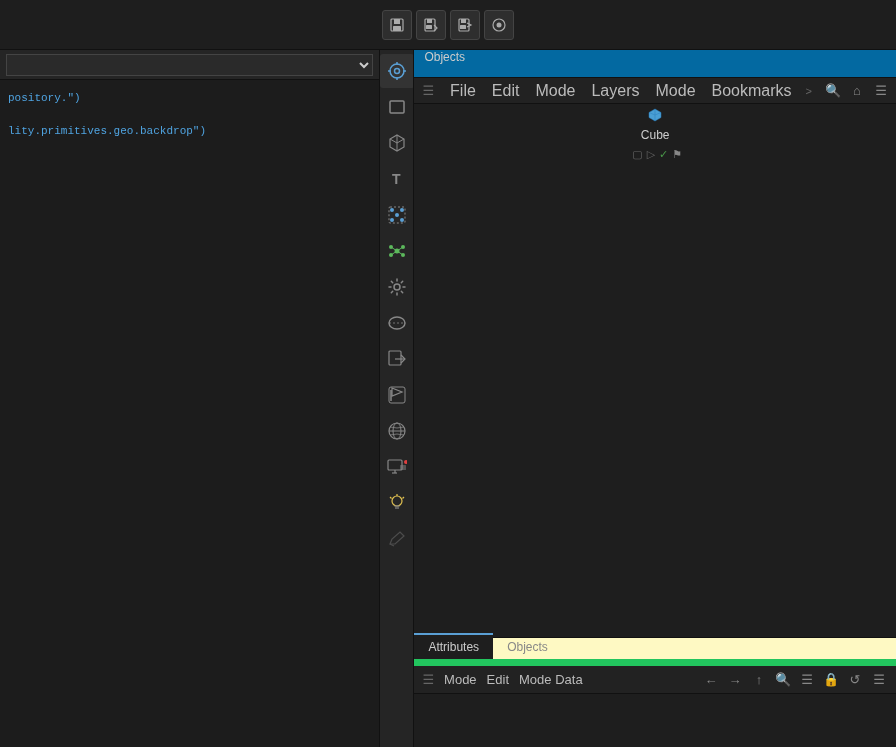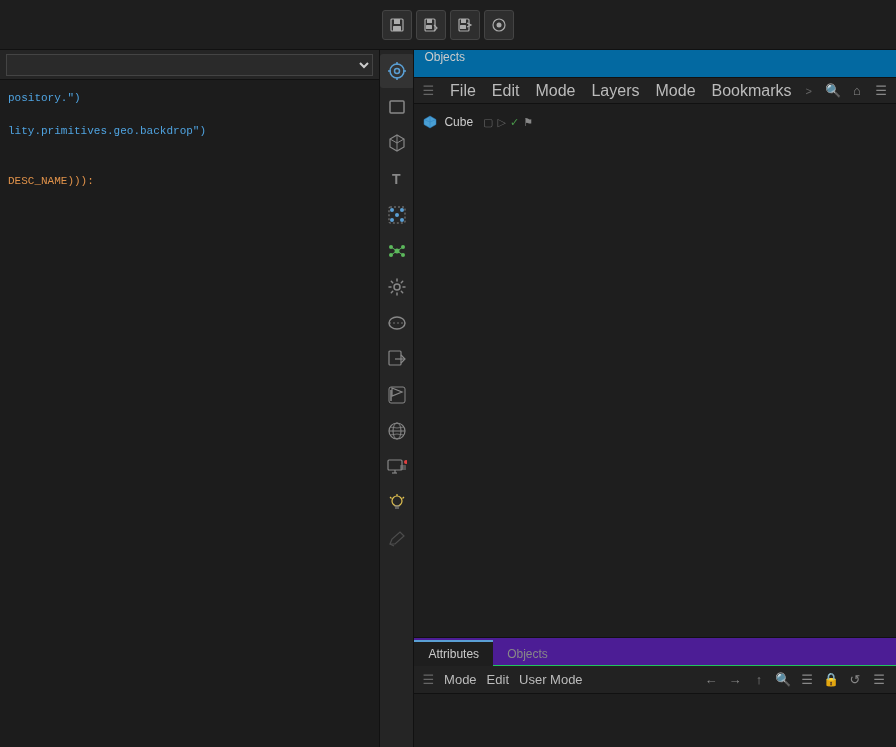--- a/index.html
+++ b/index.html
@@ -179,20 +179,21 @@
       padding: 4px 0;
       overflow: auto;
     }
     .object-item {
       height: 28px;
       display: flex;
       align-items: center;
       padding: 0 8px;
       gap: 6px;
       cursor: pointer;
+      flex-direction: column;
     }
     .object-icon-cube {
       width: 16px;
       height: 16px;
       display: inline-flex;
       align-items: center;
       justify-content: center;
     }
     .cube-icon-svg {
       width: 14px;
@@ -222,23 +223,24 @@
     }
 
     
     .bottom-panel {
       height: 110px;
       background: #1e1e1e;
       border-top: 1px solid #111;
     }
     .bottom-tabs {
       height: 28px;
-      background: #4c1d95;
-      border-bottom: 1px solid #22c55e;
-      display: flex;
+      background: #fef9c3;
+      border-bottom: 7px solid #22c55e;
+      display: flex;
+      align-items: flex-end;
     }
     .bottom-tab {
       height: 26px;
       padding: 0 14px;
       display: flex;
       align-items: center;
       cursor: pointer;
       font-size: 12px;
       color: #888;
       border-top: 2px solid transparent;
@@ -318,21 +320,20 @@
       <select class="dropdown-select">
         <option></option>
       </select>
     </div>
     <div class="code-area">
       <div class="code-line code-blue">pository.")</div>
       <div class="code-line">&nbsp;</div>
       <div class="code-line code-blue">lity.primitives.geo.backdrop")</div>
       <div class="code-line">&nbsp;</div>
       <div class="code-line">&nbsp;</div>
-      <div class="code-line code-orange">DESC_NAME))):</div>
     </div>
   </div>
 
   <div class="icon-sidebar">
 
     <div class="sidebar-icon active">
       <svg viewBox="0 0 20 20" fill="none">
         <circle cx="10" cy="10" r="7" stroke="#5a9fd4" stroke-width="1.5"></circle>
         <circle cx="10" cy="10" r="2.5" stroke="#5a9fd4" stroke-width="1.5"></circle>
         <line x1="10" y1="1" x2="10" y2="4" stroke="#5a9fd4" stroke-width="1.5"></line>
@@ -503,21 +504,21 @@
           <span>Attributes</span>
         </div>
         <div class="bottom-tab">
           <span>Objects</span>
         </div>
       </div>
       <div class="bottom-toolbar">
         <span class="bottom-menu-item" style="color:#666; font-size:13px;">☰</span>
         <span class="bottom-menu-item">Mode</span>
         <span class="bottom-menu-item">Edit</span>
-        <span class="bottom-menu-item">User Mode</span>
+        <span class="bottom-menu-item">Mode Data</span>
         <div class="bottom-toolbar-right">
           <div class="menu-icon-small">←</div>
           <div class="menu-icon-small">→</div>
           <div class="menu-icon-small">↑</div>
           <div class="menu-icon-small">🔍</div>
           <div class="menu-icon-small">☰</div>
           <div class="menu-icon-small">🔒</div>
           <div class="menu-icon-small">↺</div>
           <div class="menu-icon-small">☰</div>
         </div>

